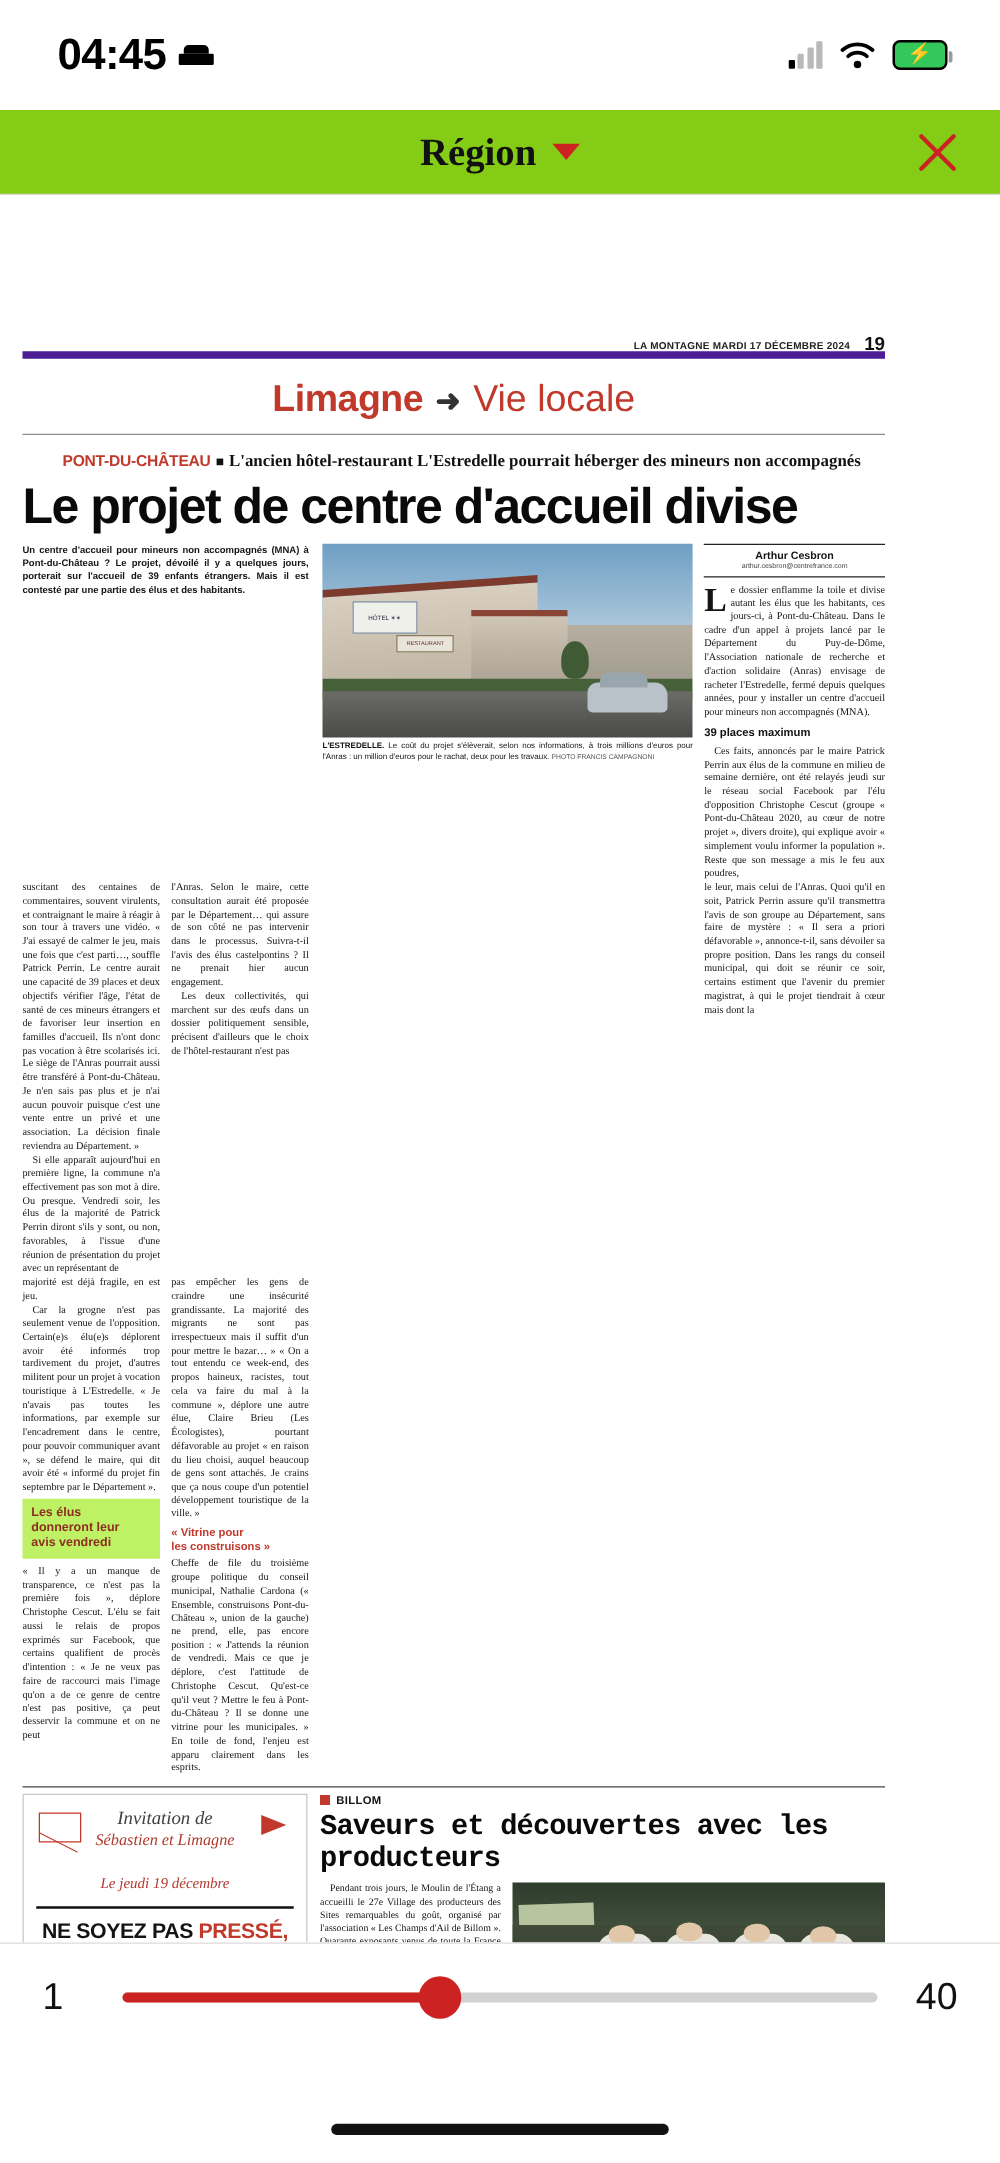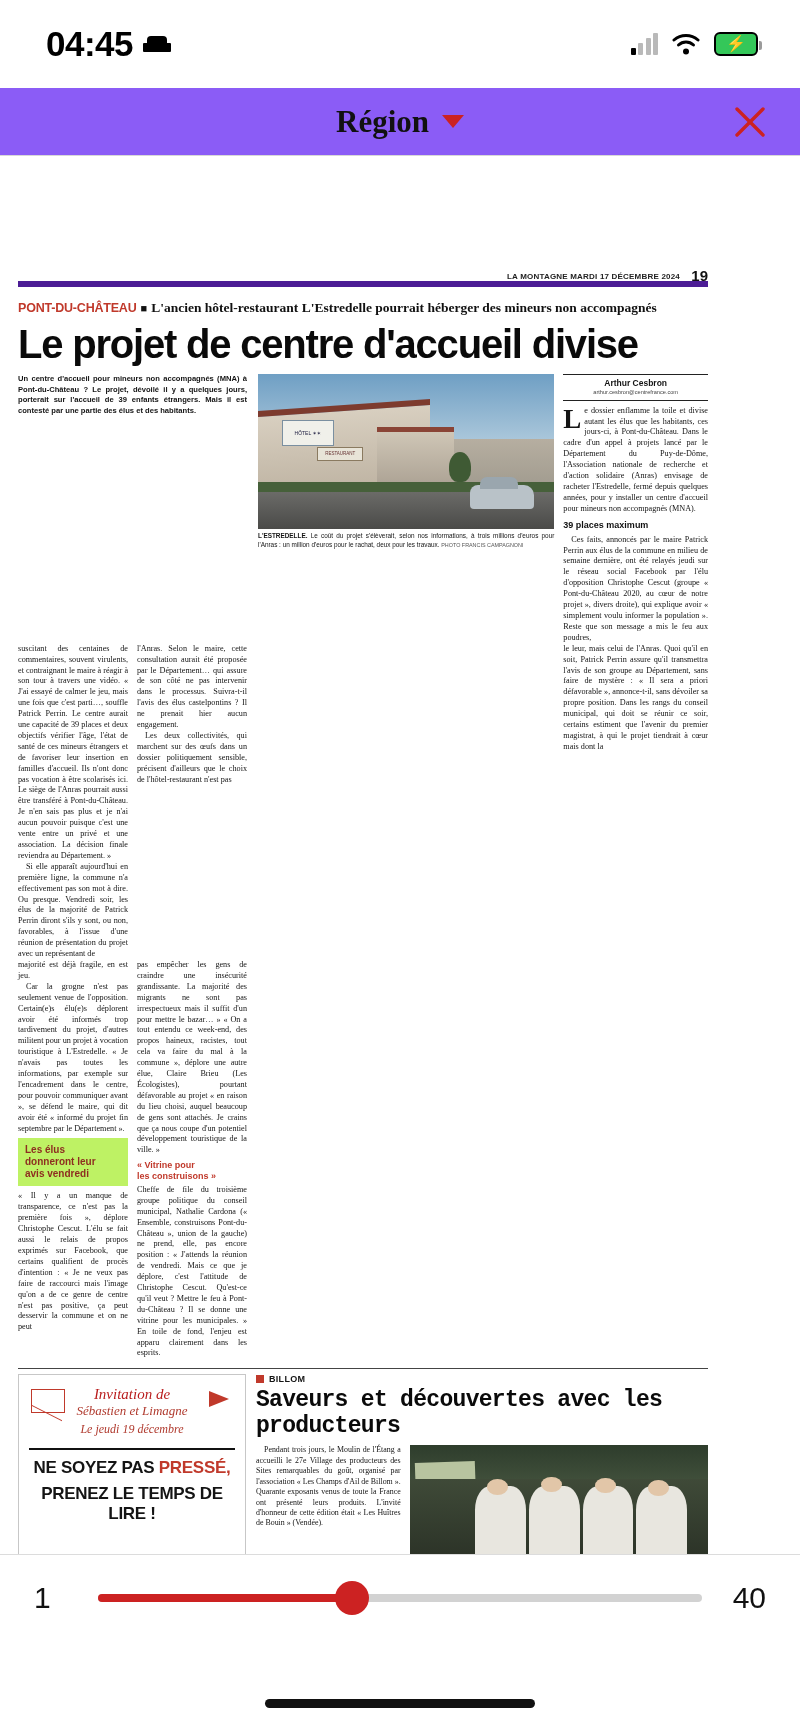--- a/index.html
+++ b/index.html
@@ -45,21 +45,21 @@
   }
   .batt:after {
     content:""; position:absolute; right:-6px; top:7px; width:3.5px; height:9px;
     background:#9b9b9b; border-radius:0 2px 2px 0;
   }
   .bolt { font-size:16px; color:#fff; line-height:1; }
 
   
   .appheader {
     height:68px; display:flex; align-items:center; justify-content:center;
-    position:relative; background:#8b5cf6;
+    position:relative; background:#84cc16;
     border-bottom:1px solid #d8d8d8;
   }
   .hdr-title-wrap { display:flex; align-items:center; gap:13px; }
   .hdr-title {
     font-family:"Liberation Serif", serif;
     font-size:31px; font-weight:bold; color:#111;
   }
   .caret {
     width:0;height:0;border-left:11px solid transparent;
     border-right:11px solid transparent;border-top:13px solid #cc2222;
@@ -100,21 +100,21 @@
     font-size:30px; font-weight:bold; color:#c0392b; letter-spacing:-.4px;
   }
   .mast-arrow { font-size:24px; color:#333; margin:0 6px; font-weight:bold; }
   .mast-b {
     font-family:"Liberation Sans", sans-serif;
     font-size:30px; font-weight:normal; color:#c0392b;
   }
 
   .kicker {
     margin-top:13px; font-family:"Liberation Serif", serif;
-    font-size:13.5px; line-height:1.25;
+    font-size:13.5px; line-height:1.25;margin-left:32px;
   }
   .kicker .loc {
     font-family:"Liberation Sans", sans-serif;
     font-weight:bold; color:#c0392b; font-size:12.5px; letter-spacing:-.2px;
   }
   .kicker .sq { font-size:11px; color:#111; margin:0 4px; }
   .kicker .ktxt { font-weight:bold; color:#111; }
 
   .headline {
     font-family:"Liberation Sans", sans-serif;
@@ -201,26 +201,26 @@
     margin:4px 0 3px;
   }
 
   
   .billomwrap { margin-top:9px; border-top:1.5px solid #444; padding-top:5px;
     display:grid; grid-template-columns:228px 1fr; gap:0 10px; }
   .adbox { border:1px solid #c7c7c7; padding:0; overflow:hidden; }
   .ad-invite { text-align:center; padding:11px 8px 7px; position:relative; }
   .ad-invite .it {
     font-family:"Liberation Serif", serif; font-style:italic;
-    font-size:15px; color:#b91c1c;
+    font-size:15px; color:#404040;
   }
   .ad-invite .nm { font-family:"Liberation Serif", serif; font-style:italic;
     font-size:13px; color:#b03a2e; }
   .ad-invite .dt { font-family:"Liberation Serif", serif; font-style:italic;
-    font-size:12px; color:#b03a2e; margin-top:3px; }
+    font-size:12px; color:#b03a2e; margin-top:19px; }
   .env { position:absolute; left:12px; top:14px; width:34px; height:24px;
     border:1.6px solid #c0392b; }
   .env:after { content:""; position:absolute; left:0; top:0; width:30px; height:15px;
     border-bottom:1.6px solid #c0392b; transform:skewY(27deg); transform-origin:left top; }
   .plane { position:absolute; right:16px; top:16px; width:0;height:0;
     border-left:20px solid #c0392b; border-top:8px solid transparent;
     border-bottom:8px solid transparent; }
   .ad-rule { border-top:2px solid #111; margin:4px 10px; }
   .ad-l1 { font-family:"Liberation Sans", sans-serif; font-weight:bold;
     font-size:17px; text-align:center; padding:4px 4px 2px; letter-spacing:-.3px;}
@@ -307,20 +307,25 @@
 </div>
 
 <div class="paperwrap">
   <div class="paper">
 
     <div class="topline">
       <span class="dateline">LA MONTAGNE  MARDI 17 DÉCEMBRE 2024</span>
       <span class="pagenum">19</span>
     </div>
 
+    <div class="masthead">
+      <span class="mast-a">Limagne</span>
+      <span class="mast-arrow">➜</span>
+      <span class="mast-b">Vie locale</span>
+    </div>
 
     <div class="kicker">
       <span class="loc">PONT-DU-CHÂTEAU</span><span class="sq">■</span><span class="ktxt">L'ancien hôtel-restaurant L'Estredelle pourrait héberger des mineurs non accompagnés</span>
     </div>
 
     <div class="headline">Le projet de centre d'accueil divise</div>
 
     <div class="artgrid">
 
       <div class="standfirst">Un centre d'accueil pour mineurs non accompagnés (MNA) à Pont-du-Château ? Le projet, dévoilé il y a quelques jours, porterait sur l'accueil de 39 enfants étrangers. Mais il est contesté par une partie des élus et des habitants.</div>

